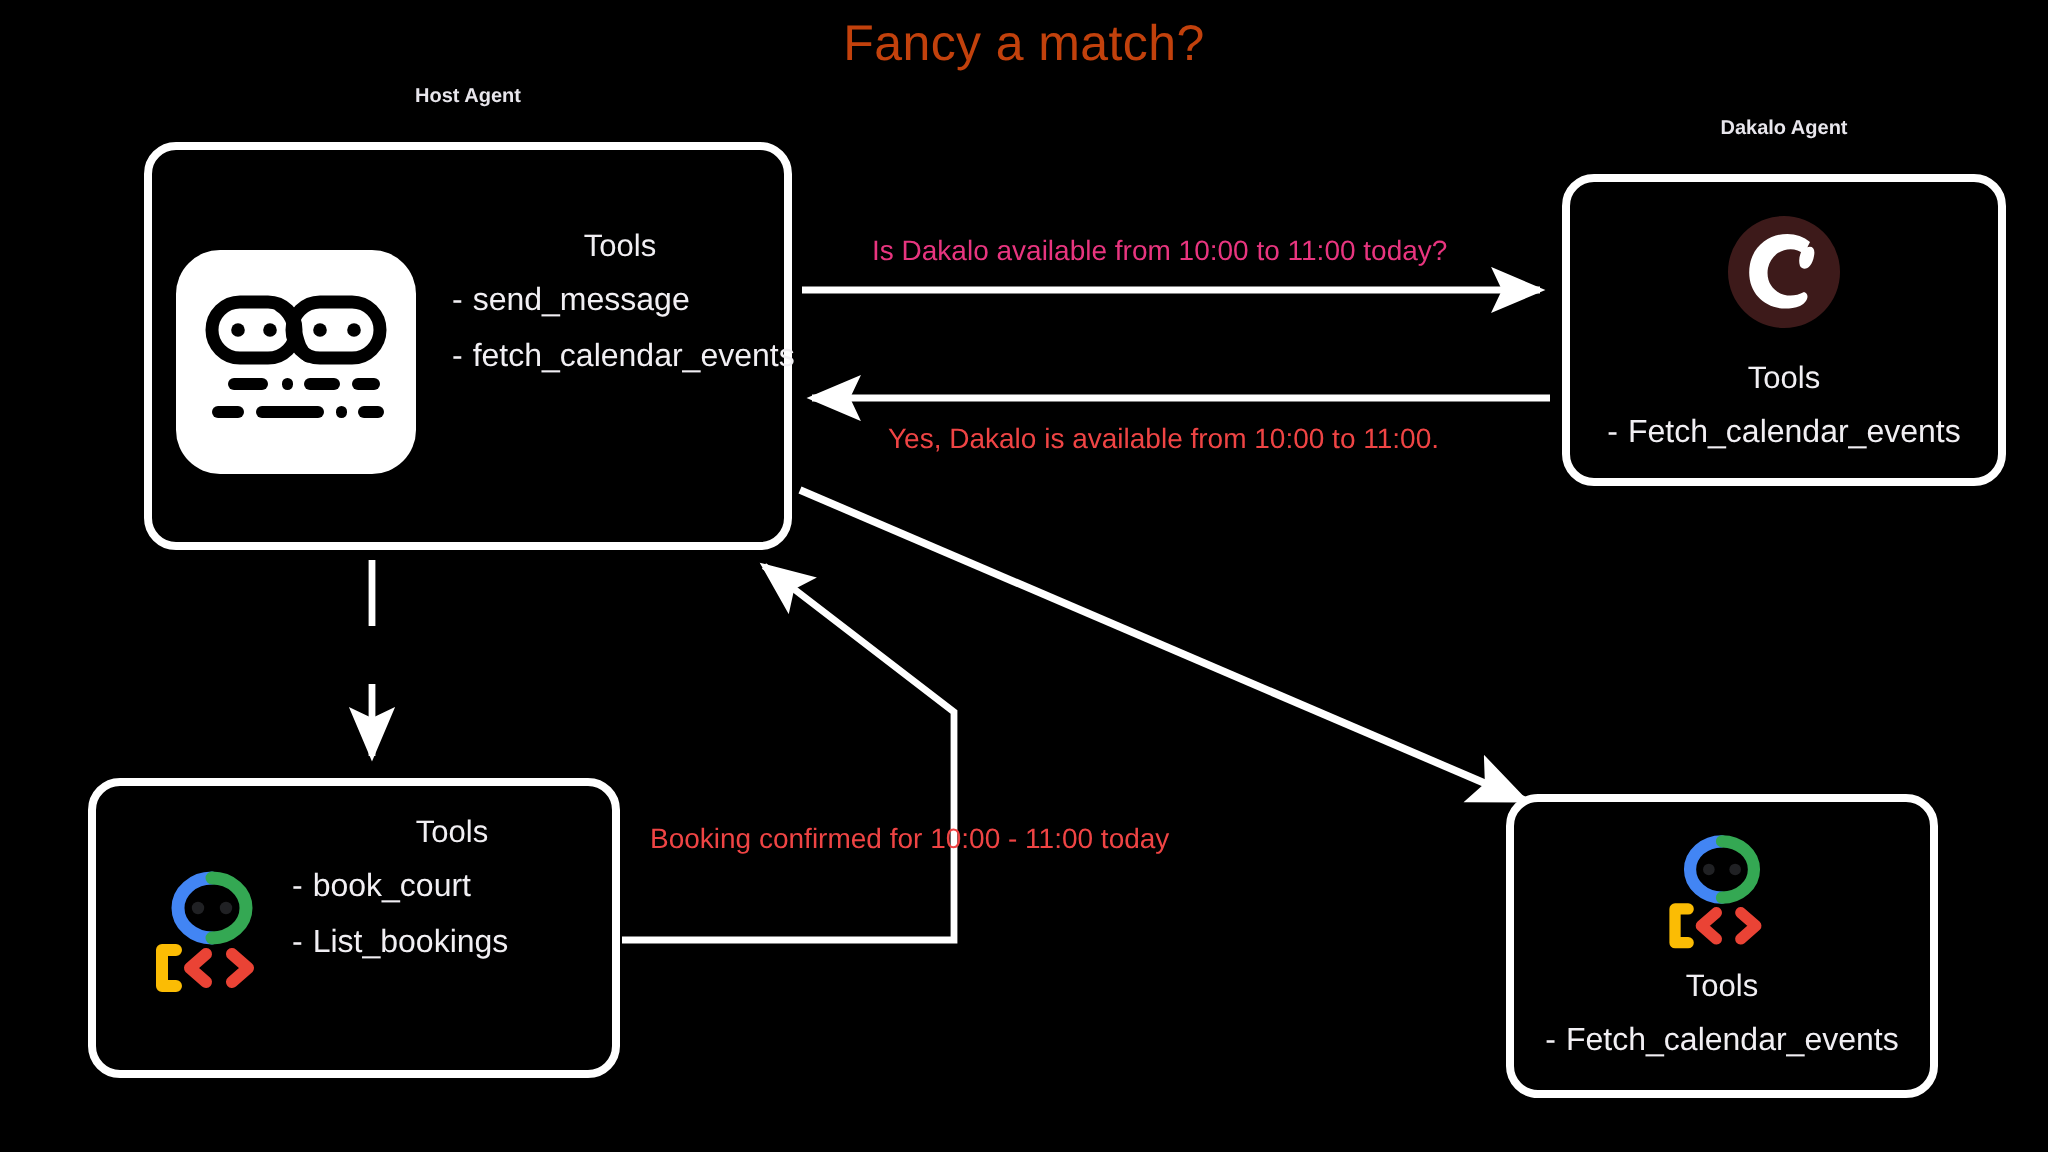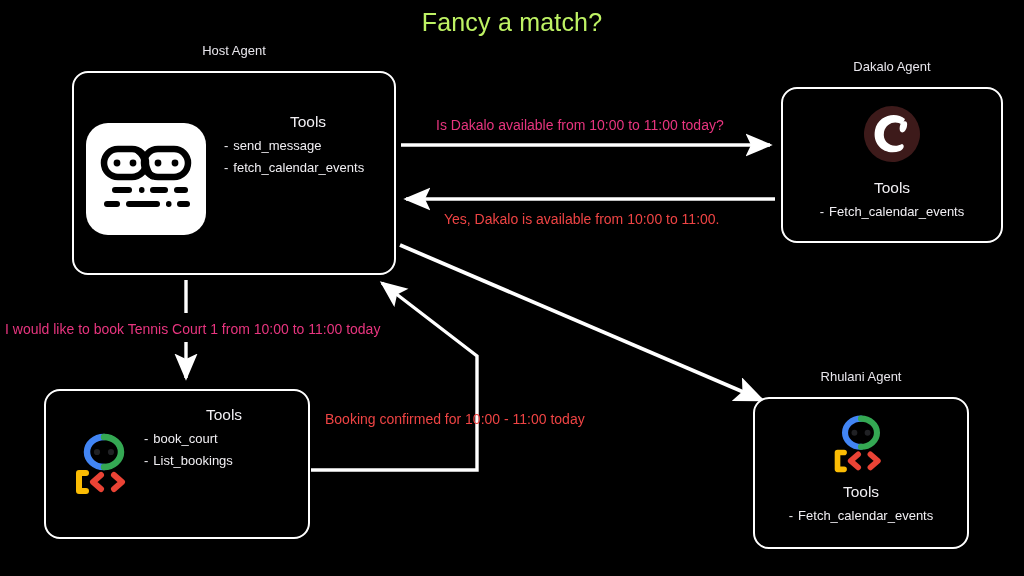--- a/index.html
+++ b/index.html
@@ -21,51 +21,52 @@
   
   .title {
     position: absolute;
     left: 0;
     top: 8px;
     width: 1024px;
     text-align: center;
     font-size: 25px;
     font-weight: 400;
     letter-spacing: 0.2px;
-    color: #bef264;
+    color: #c2410c;
   }
 
   
   .agent-box {
     position: absolute;
-    border: 2px solid #ffffff;
+    border: 4px solid #ffffff;
     border-radius: 16px;
     background: #000000;
     box-sizing: border-box;
   }
   .box-caption {
     position: absolute;
     text-align: center;
-    font-size: 13px;
+    font-size: 10px;
     color: #e8e6ec;
     white-space: nowrap;
+    font-weight: bold;
   }
 
   .tools-heading {
     font-size: 15.5px;
     color: #f1eff3;
     text-align: center;
   }
   .tool-list {
     list-style: none;
     margin: 4px 0 0 0;
     padding: 0;
   }
   .tool-list li {
-    font-size: 13px;
+    font-size: 16px;
     color: #f1eff3;
     line-height: 1.72;
     white-space: nowrap;
   }
   .tool-list li .dash { margin-right: 5px; }
 
   
   #host-box { left: 72px; top: 71px; width: 324px; height: 204px; }
   #host-logo {
     position: absolute;
@@ -274,21 +275,20 @@
     <div id="tennis-tools">
       <div class="tools-heading">Tools</div>
       <ul class="tool-list">
         <li><span class="dash">-</span><span>book_court</span></li>
         <li><span class="dash">-</span><span>List_bookings</span></li>
       </ul>
     </div>
   </div>
 
 
-  <div class="box-caption" id="rhulani-caption">Rhulani Agent</div>
 
   <div class="agent-box" id="rhulani-box">
     <div id="rhulani-logo">
       <svg viewBox="0 0 72 66" width="68" height="62">
         <path d="M36,6 A17,15 0 0 0 36,36" fill="none" stroke="#4285f4" stroke-width="6.5" stroke-linecap="round"></path>
         <path d="M36,6 A17,15 0 0 1 36,36" fill="none" stroke="#34a853" stroke-width="6.5" stroke-linecap="round"></path>
         <circle cx="29" cy="21" r="3.1" fill="#202124"></circle>
         <circle cx="43" cy="21" r="3.1" fill="#202124"></circle>
         <path d="M18,42 L11,42 L11,60 L18,60" fill="none" stroke="#fbbc04" stroke-width="6" stroke-linecap="round" stroke-linejoin="round"></path>
         <path d="M33,44 L25,51 L33,58" fill="none" stroke="#ea4335" stroke-width="6" stroke-linecap="round" stroke-linejoin="round"></path>
@@ -300,17 +300,16 @@
       <ul class="tool-list">
         <li><span class="dash">-</span><span>Fetch_calendar_events</span></li>
       </ul>
     </div>
   </div>
 
   <div class="edge-label label-request" id="label-ask">Is Dakalo available from 10:00 to 11:00 today?</div>
 
   <div class="edge-label label-response" id="label-yes">Yes, Dakalo is available from 10:00 to 11:00.</div>
 
-  <div class="edge-label label-request" id="label-book">I would like to book Tennis Court 1 from 10:00 to 11:00 today</div>
 
   <div class="edge-label label-response" id="label-confirm">Booking confirmed for 10:00  - 11:00 today</div>
 
 </div>
 
 </body></html>

